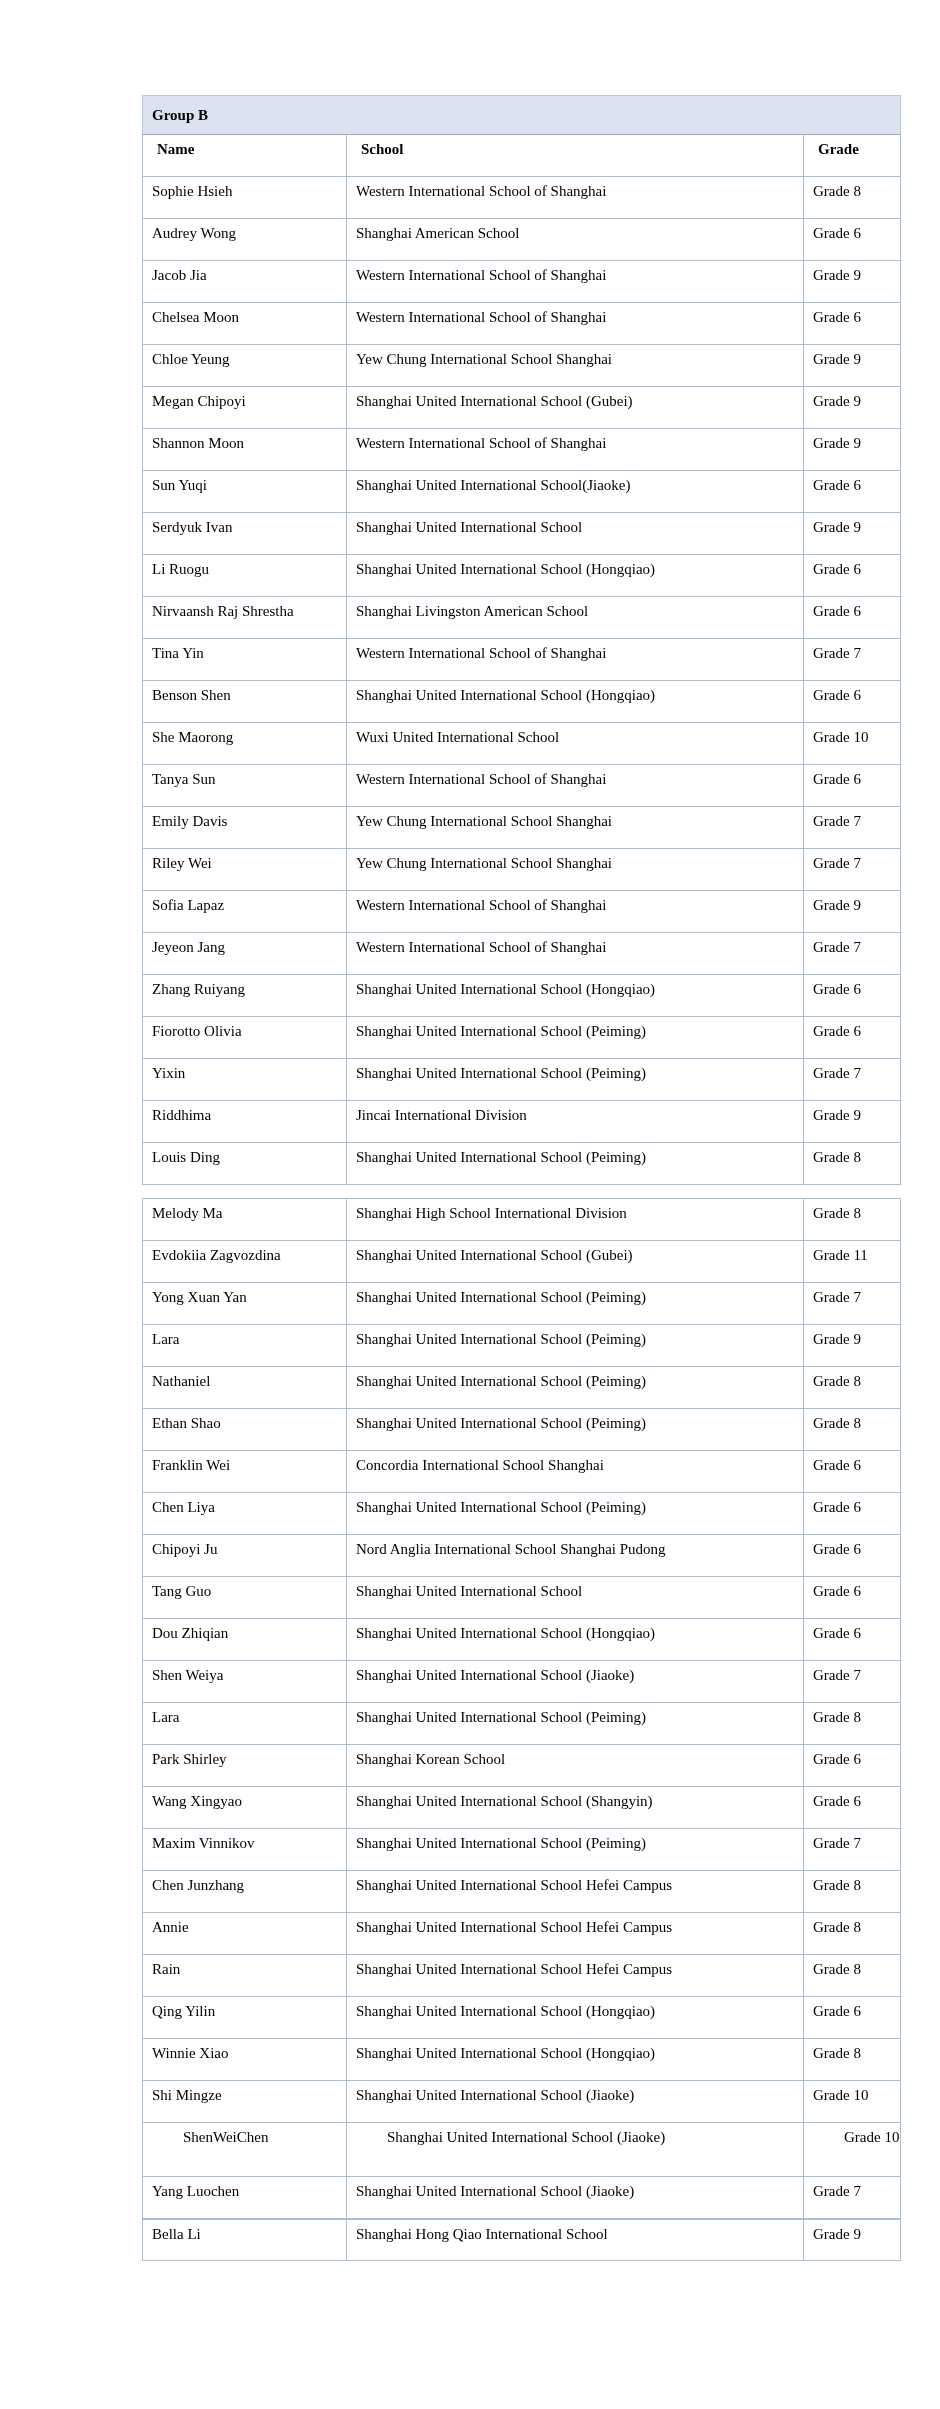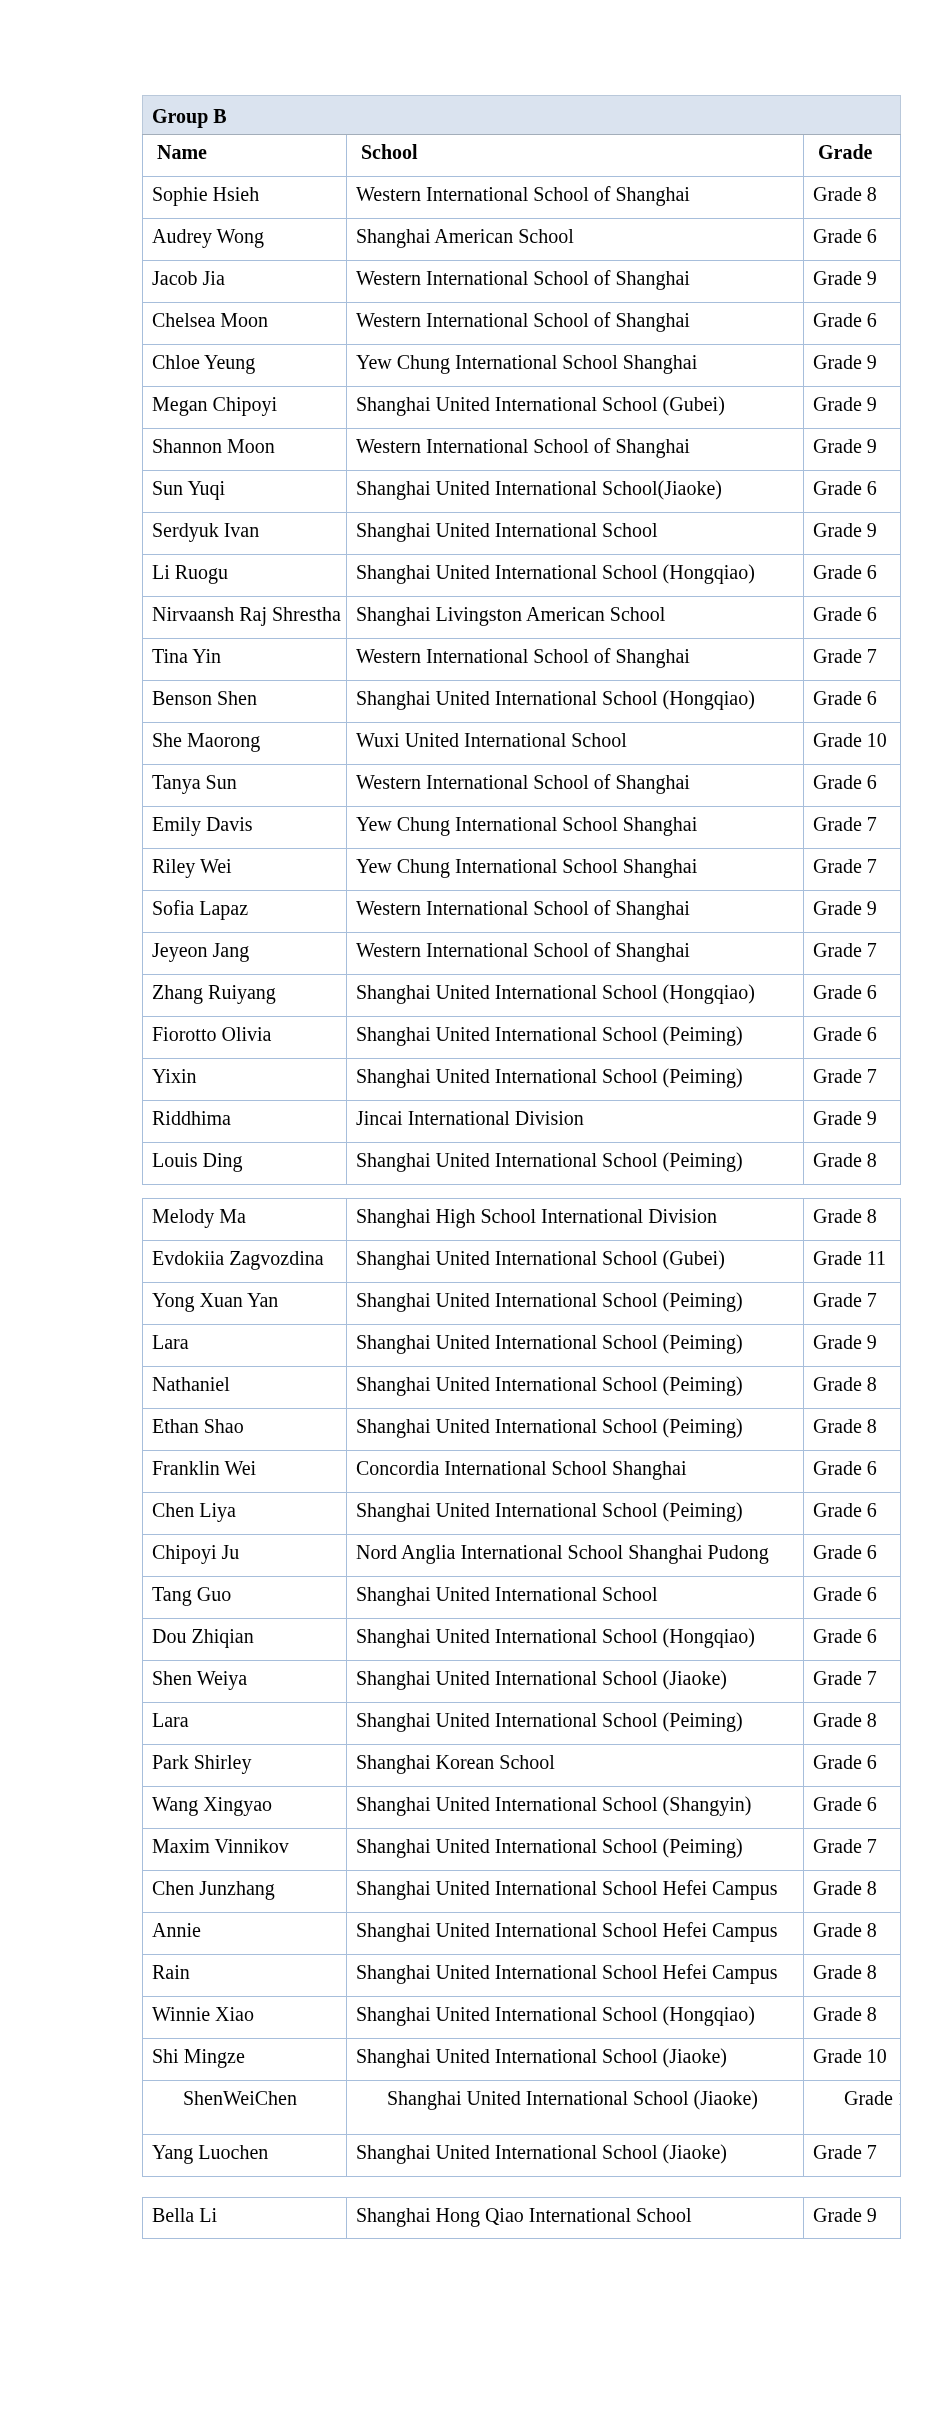--- a/index.html
+++ b/index.html
@@ -22,21 +22,21 @@
   .table-area{
     position:absolute;
     left:142px;
     top:95px;
     width:758px;
   }
   table{
     width:758px;
     border-collapse:collapse;
     table-layout:fixed;
-    font-size:20px;
+    font-size:15px;
     line-height:1.15;
   }
   col.c-name{width:204px;}
   col.c-school{width:457px;}
   col.c-grade{width:97px;}
   td,th{
     border:1px solid var(--border);
     vertical-align:top;
     text-align:left;
     padding:6px 8px 0 9px;
@@ -54,21 +54,21 @@
   }
   tr.head th{
     font-weight:bold;
     height:42px;
     background:#fff;
     padding-left:14px;
   }
   tr.row td{height:42px;}
   tr.row.tall td{height:54px;padding-left:40px;}
   table.sec2{margin-top:13px;}
-  table.sec3{margin-top:20px;}
+  table.sec3{margin-top:0;}
   table.sec3 tr.row td{height:41px;}
 </style>
 </head>
 <body>
 
 <div class="page">
   <div class="table-area">
 
     <table class="sec1">
       <colgroup>
@@ -350,20 +350,25 @@
             <td>Shanghai United International School Hefei Campus</td>
             <td>Grade 8</td>
           </tr>
 
           <tr class="row">
             <td>Rain</td>
             <td>Shanghai United International School Hefei Campus</td>
             <td>Grade 8</td>
           </tr>
 
+          <tr class="row">
+            <td>Qing Yilin</td>
+            <td>Shanghai United International School (Hongqiao)</td>
+            <td>Grade 6</td>
+          </tr>
 
           <tr class="row">
             <td>Winnie Xiao</td>
             <td>Shanghai United International School (Hongqiao)</td>
             <td>Grade 8</td>
           </tr>
 
           <tr class="row">
             <td>Shi Mingze</td>
             <td>Shanghai United International School (Jiaoke)</td>

